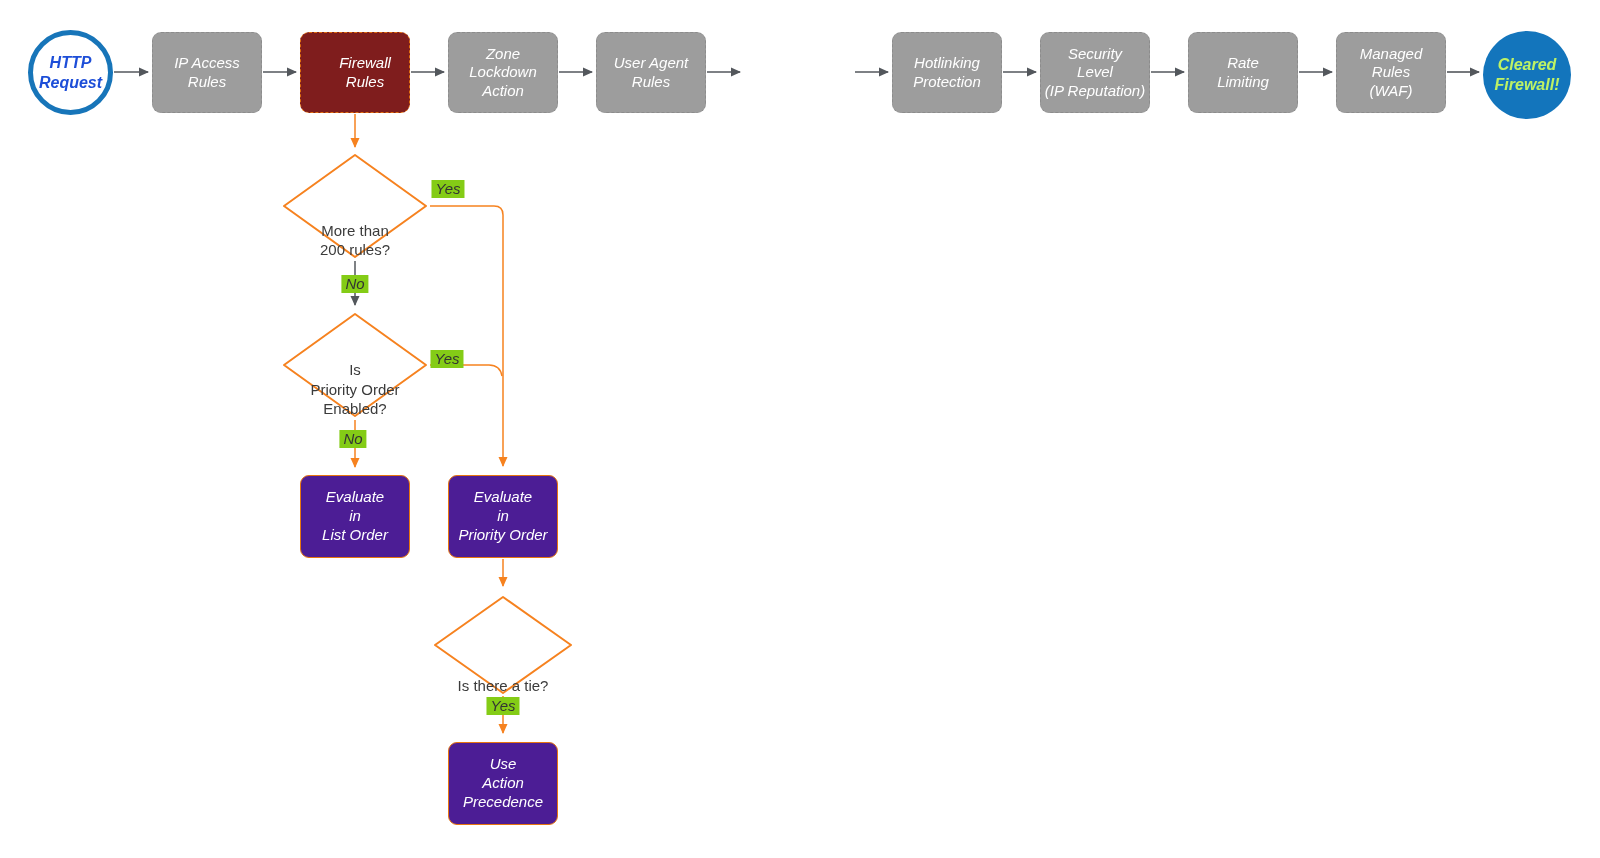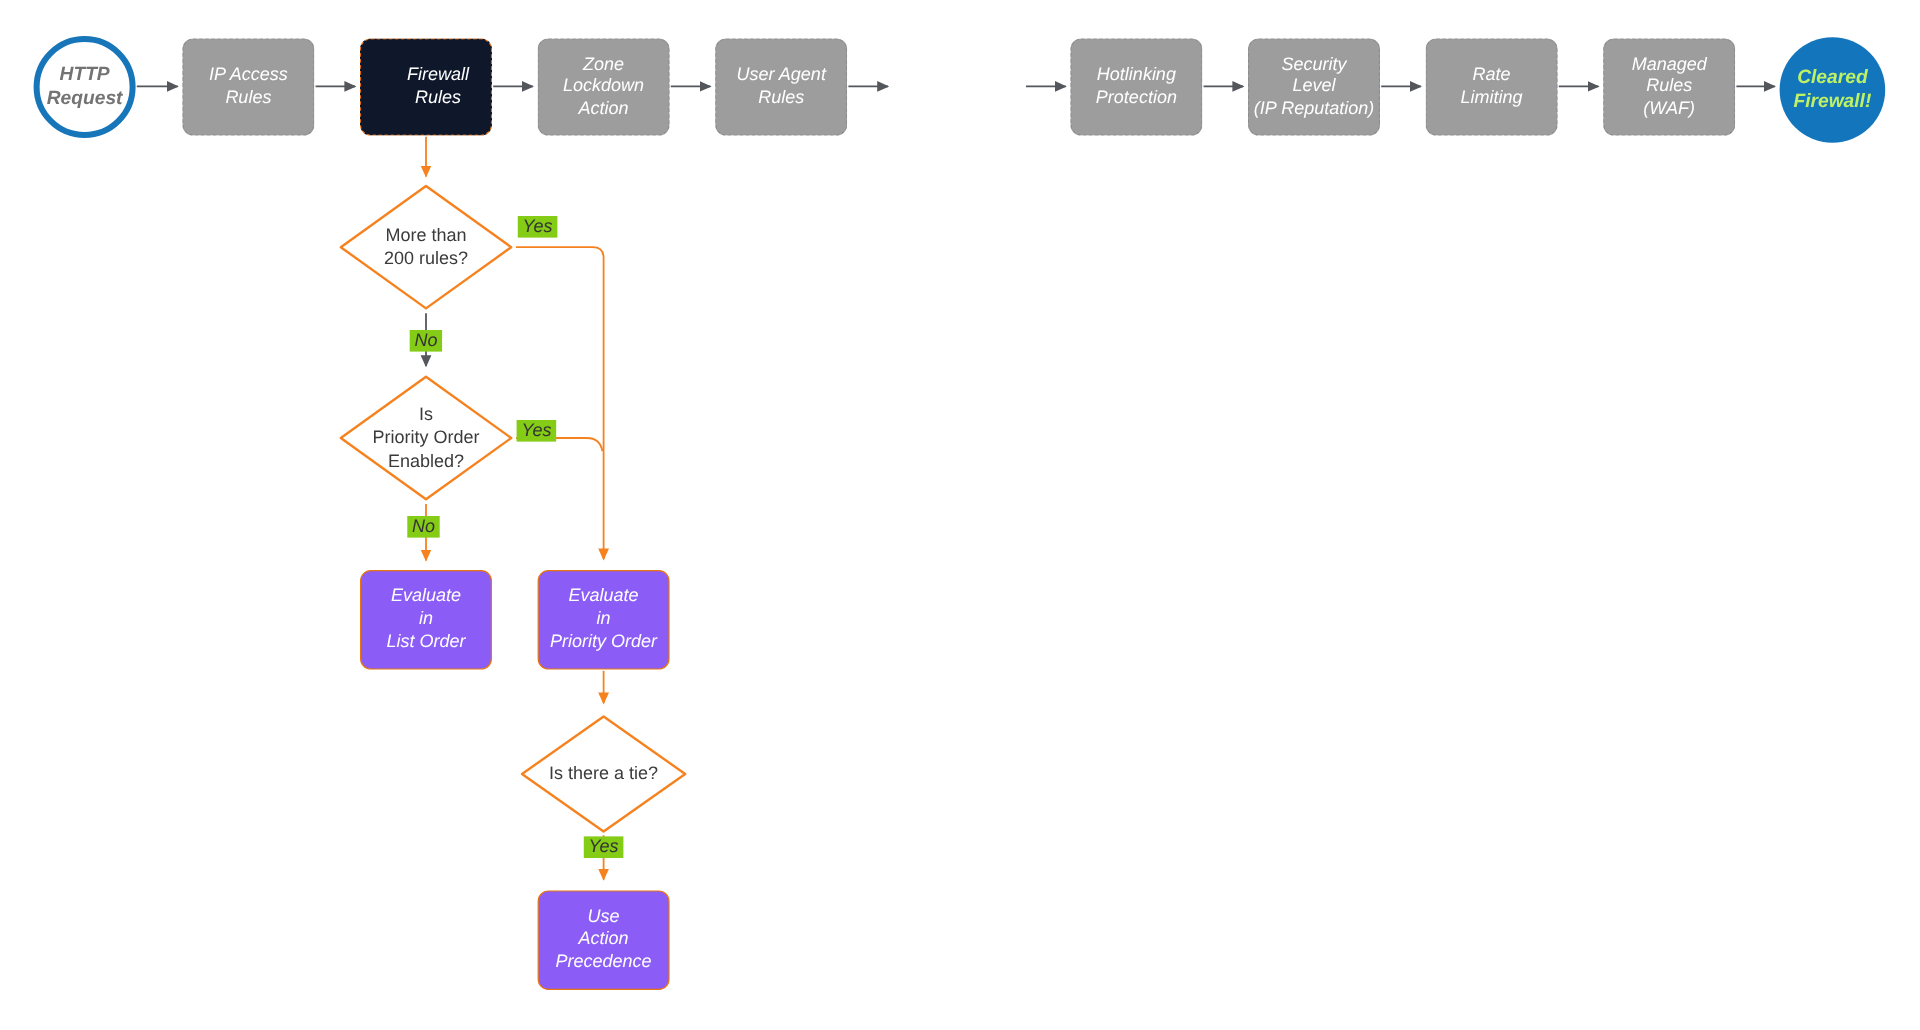--- a/index.html
+++ b/index.html
@@ -8,38 +8,38 @@
 
   svg.connectors { position: absolute; left: 0; top: 0; width: 1600px; height: 858px; pointer-events: none; }
 
   .node { position: absolute; display: flex; align-items: center; justify-content: center;
           text-align: center; box-sizing: border-box; white-space: pre-line; }
 
   
   .stage { width: 110px; height: 81px; top: 32px; background: #9D9D9D;
            border: 1px dashed #8C8C8C; border-radius: 9px;
            color: #ffffff; font-style: italic; font-size: 15px; line-height: 1.22; }
-  .stage.active { background: #0f172a; border-color: #E06E10; padding-left: 20px; }
+  .stage.active { background: #7f1d1d; border-color: #E06E10; padding-left: 20px; }
 
   
   .circle-start { left: 28px; top: 30px; width: 85px; height: 85px; border-radius: 50%;
-                  background: #ffffff; border: 5px solid #1775B9; color: #737373;
+                  background: #ffffff; border: 5px solid #1775B9; color: #1d4ed8;
                   font-weight: bold; font-style: italic; font-size: 16px; line-height: 1.25; }
   .circle-end { left: 1483px; top: 31px; width: 88px; height: 88px; border-radius: 50%;
                 background: #1375BC; color: #bef264; font-weight: bold; font-style: italic;
                 font-size: 16px; line-height: 1.25; }
 
   
-  .diamond { position: absolute; display: flex; align-items: center; justify-content: center; text-align: center; }
+  .diamond { position: absolute; display: flex; align-items: flex-end; justify-content: center; text-align: center; }
   .diamond svg { position: absolute; left: 0; top: 0; }
   .diamond .dlabel { position: relative; z-index: 1; font-size: 15px; color: #3B3B3B;
                      line-height: 1.28; white-space: pre-line; }
 
   
-  .action { width: 110px; height: 83px; background: #8b5cf6; border: 1px solid #E8750F;
+  .action { width: 110px; height: 83px; background: #4c1d95; border: 1px solid #E8750F;
             border-radius: 9px; color: #ffffff; font-style: italic; font-size: 15px; line-height: 1.25; }
 
   
   .edge-label { position: absolute; transform: translate(-50%, -50%); font-size: 15px;
                 font-style: italic; color: #333333; background: #84cc16; padding: 0 4px;
                 line-height: 1.2; }
 </style>
 </head>
 <body>
 

